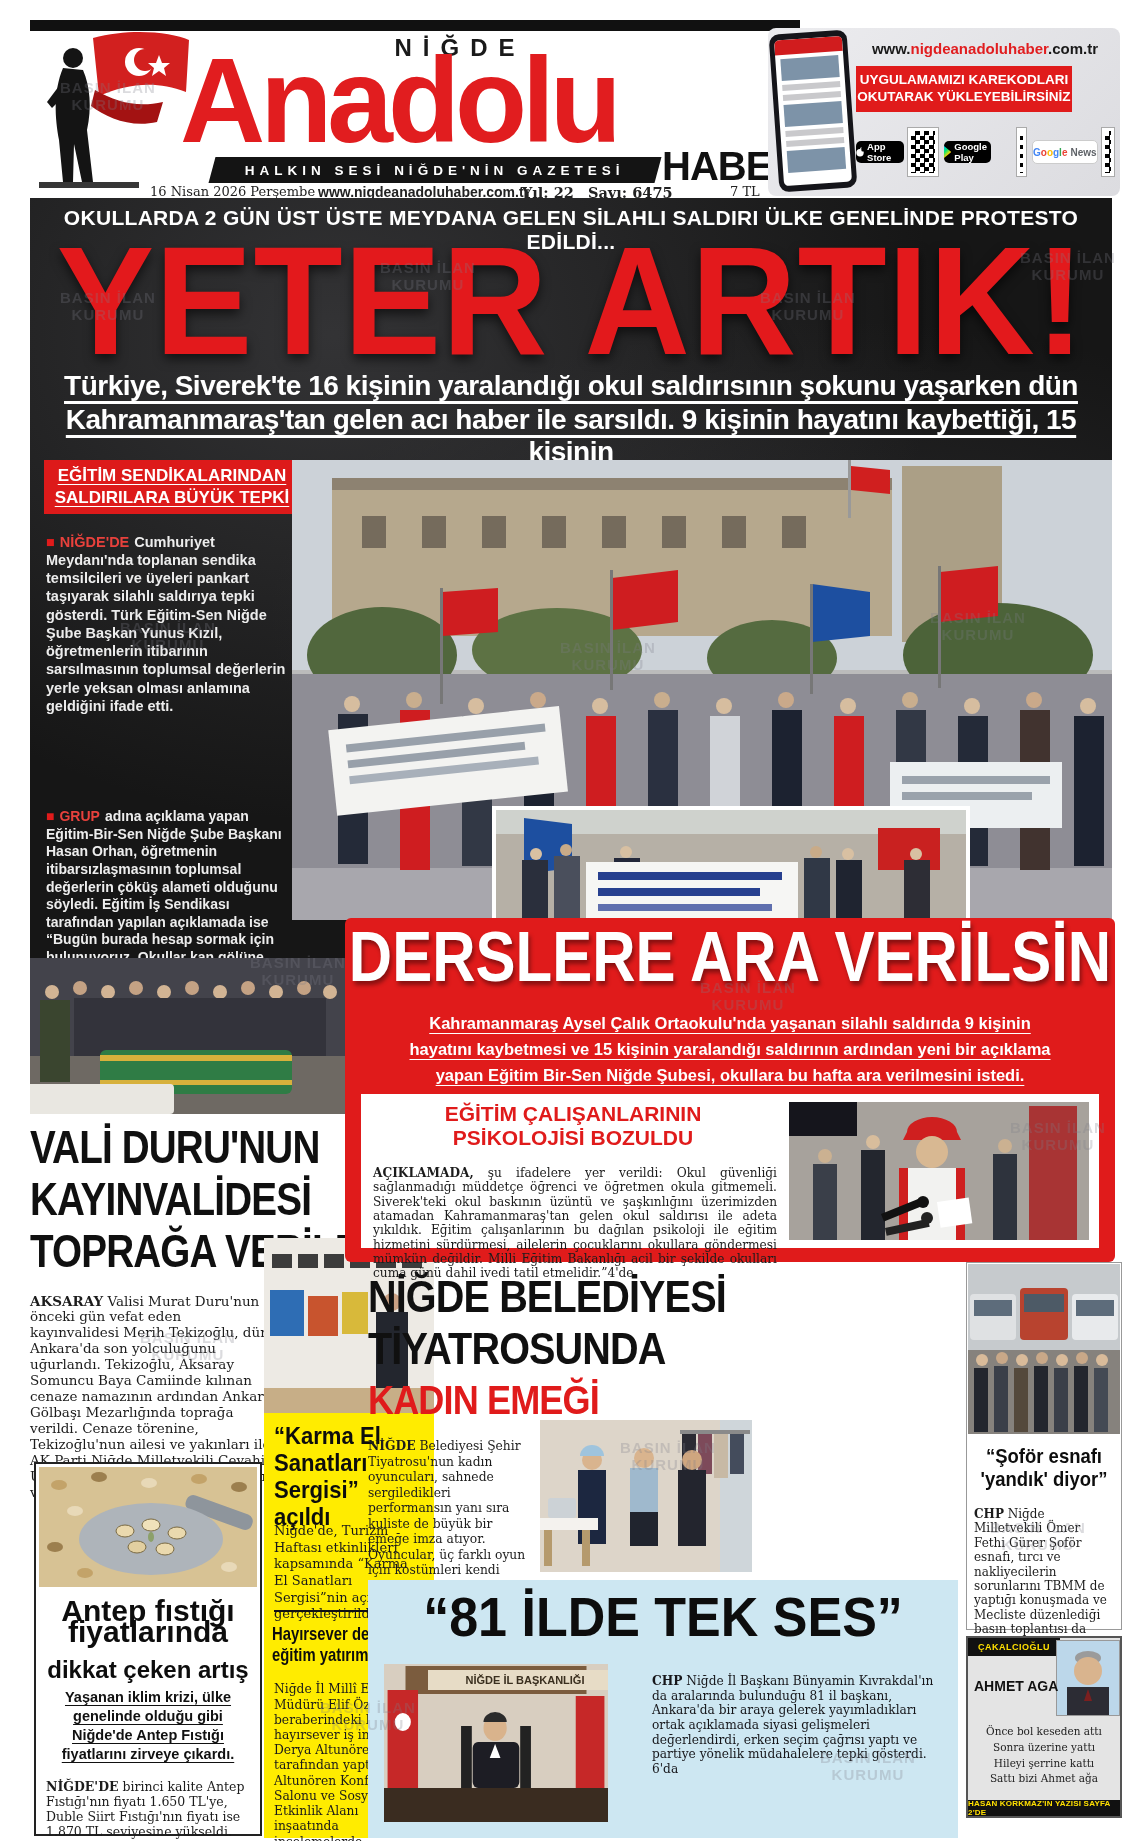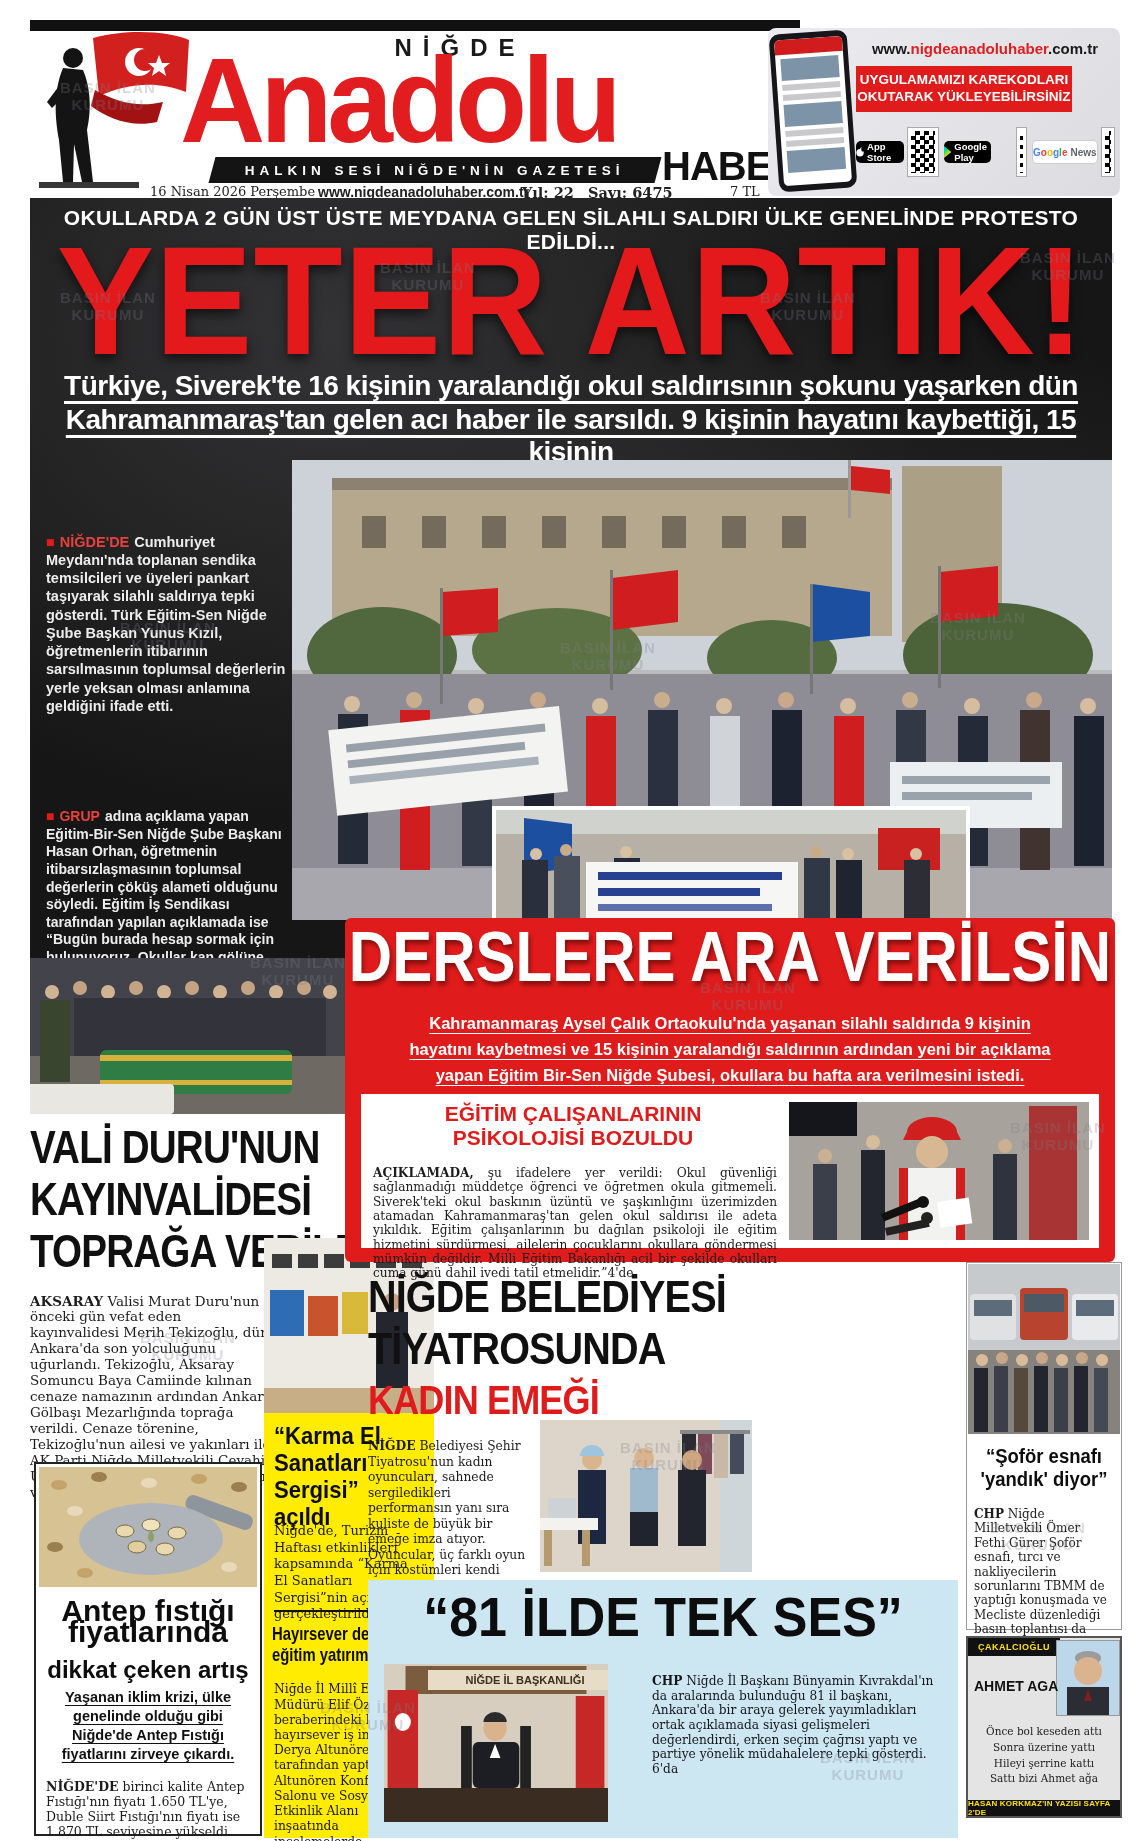--- a/index.html
+++ b/index.html
@@ -250,20 +250,24 @@
       <div class="qr"></div>
     </div>
   </div>
 
   <div class="abs" id="mainsec">
     <div id="kicker">OKULLARDA 2 GÜN ÜST ÜSTE MEYDANA GELEN SİLAHLI SALDIRI ÜLKE GENELİNDE PROTESTO EDİLDİ...</div>
     <div id="yeter">YETER ARTIK!</div>
     <div class="deckl" id="dk1"><u>Türkiye, Siverek'te 16 kişinin yaralandığı okul saldırısının şokunu yaşarken dün</u></div>
     <div class="deckl" id="dk2"><u>Kahramanmaraş'tan gelen acı haber ile sarsıldı. 9 kişinin hayatını kaybettiği, 15 kişinin</u></div>
 
+    <div class="redbox" id="ubox1">
+      <div>EĞİTİM SENDİKALARINDAN</div>
+      <div>SALDIRILARA BÜYÜK TEPKİ</div>
+    </div>
     <p class="darkbody" id="ubody1"><span class="blt">■</span><span class="lead">NİĞDE'DE</span><span>Cumhuriyet Meydanı'nda toplanan sendika temsilcileri ve üyeleri pankart taşıyarak silahlı saldırıya tepki gösterdi. Türk Eğitim-Sen Niğde Şube Başkan Yunus Kızıl, öğretmenlerin itibarının sarsılmasının toplumsal değerlerin yerle yeksan olması anlamına geldiğini ifade etti.</span></p>
 
     <p class="darkbody" id="ubody2"><span class="blt">■</span><span class="lead">GRUP</span><span>adına açıklama yapan Eğitim-Bir-Sen Niğde Şube Başkanı Hasan Orhan, öğretmenin itibarsızlaşmasının toplumsal değerlerin çöküş alameti olduğunu söyledi. Eğitim İş Sendikası tarafından yapılan açıklamada ise “Bugün burada hesap sormak için bulunuyoruz. Okullar kan gölüne dönüyor ama sorumlular sadece izliyor” denildi.</span></p>
   </div>
 
   <div class="ph" id="mainphoto">
     <svg viewBox="0 0 820 460" preserveAspectRatio="none">
       <rect width="820" height="210" fill="#ccd2d8"></rect>
       <rect x="40" y="26" width="560" height="150" fill="#b6a88d"></rect>
       <rect x="40" y="18" width="560" height="12" fill="#8d8271"></rect>

